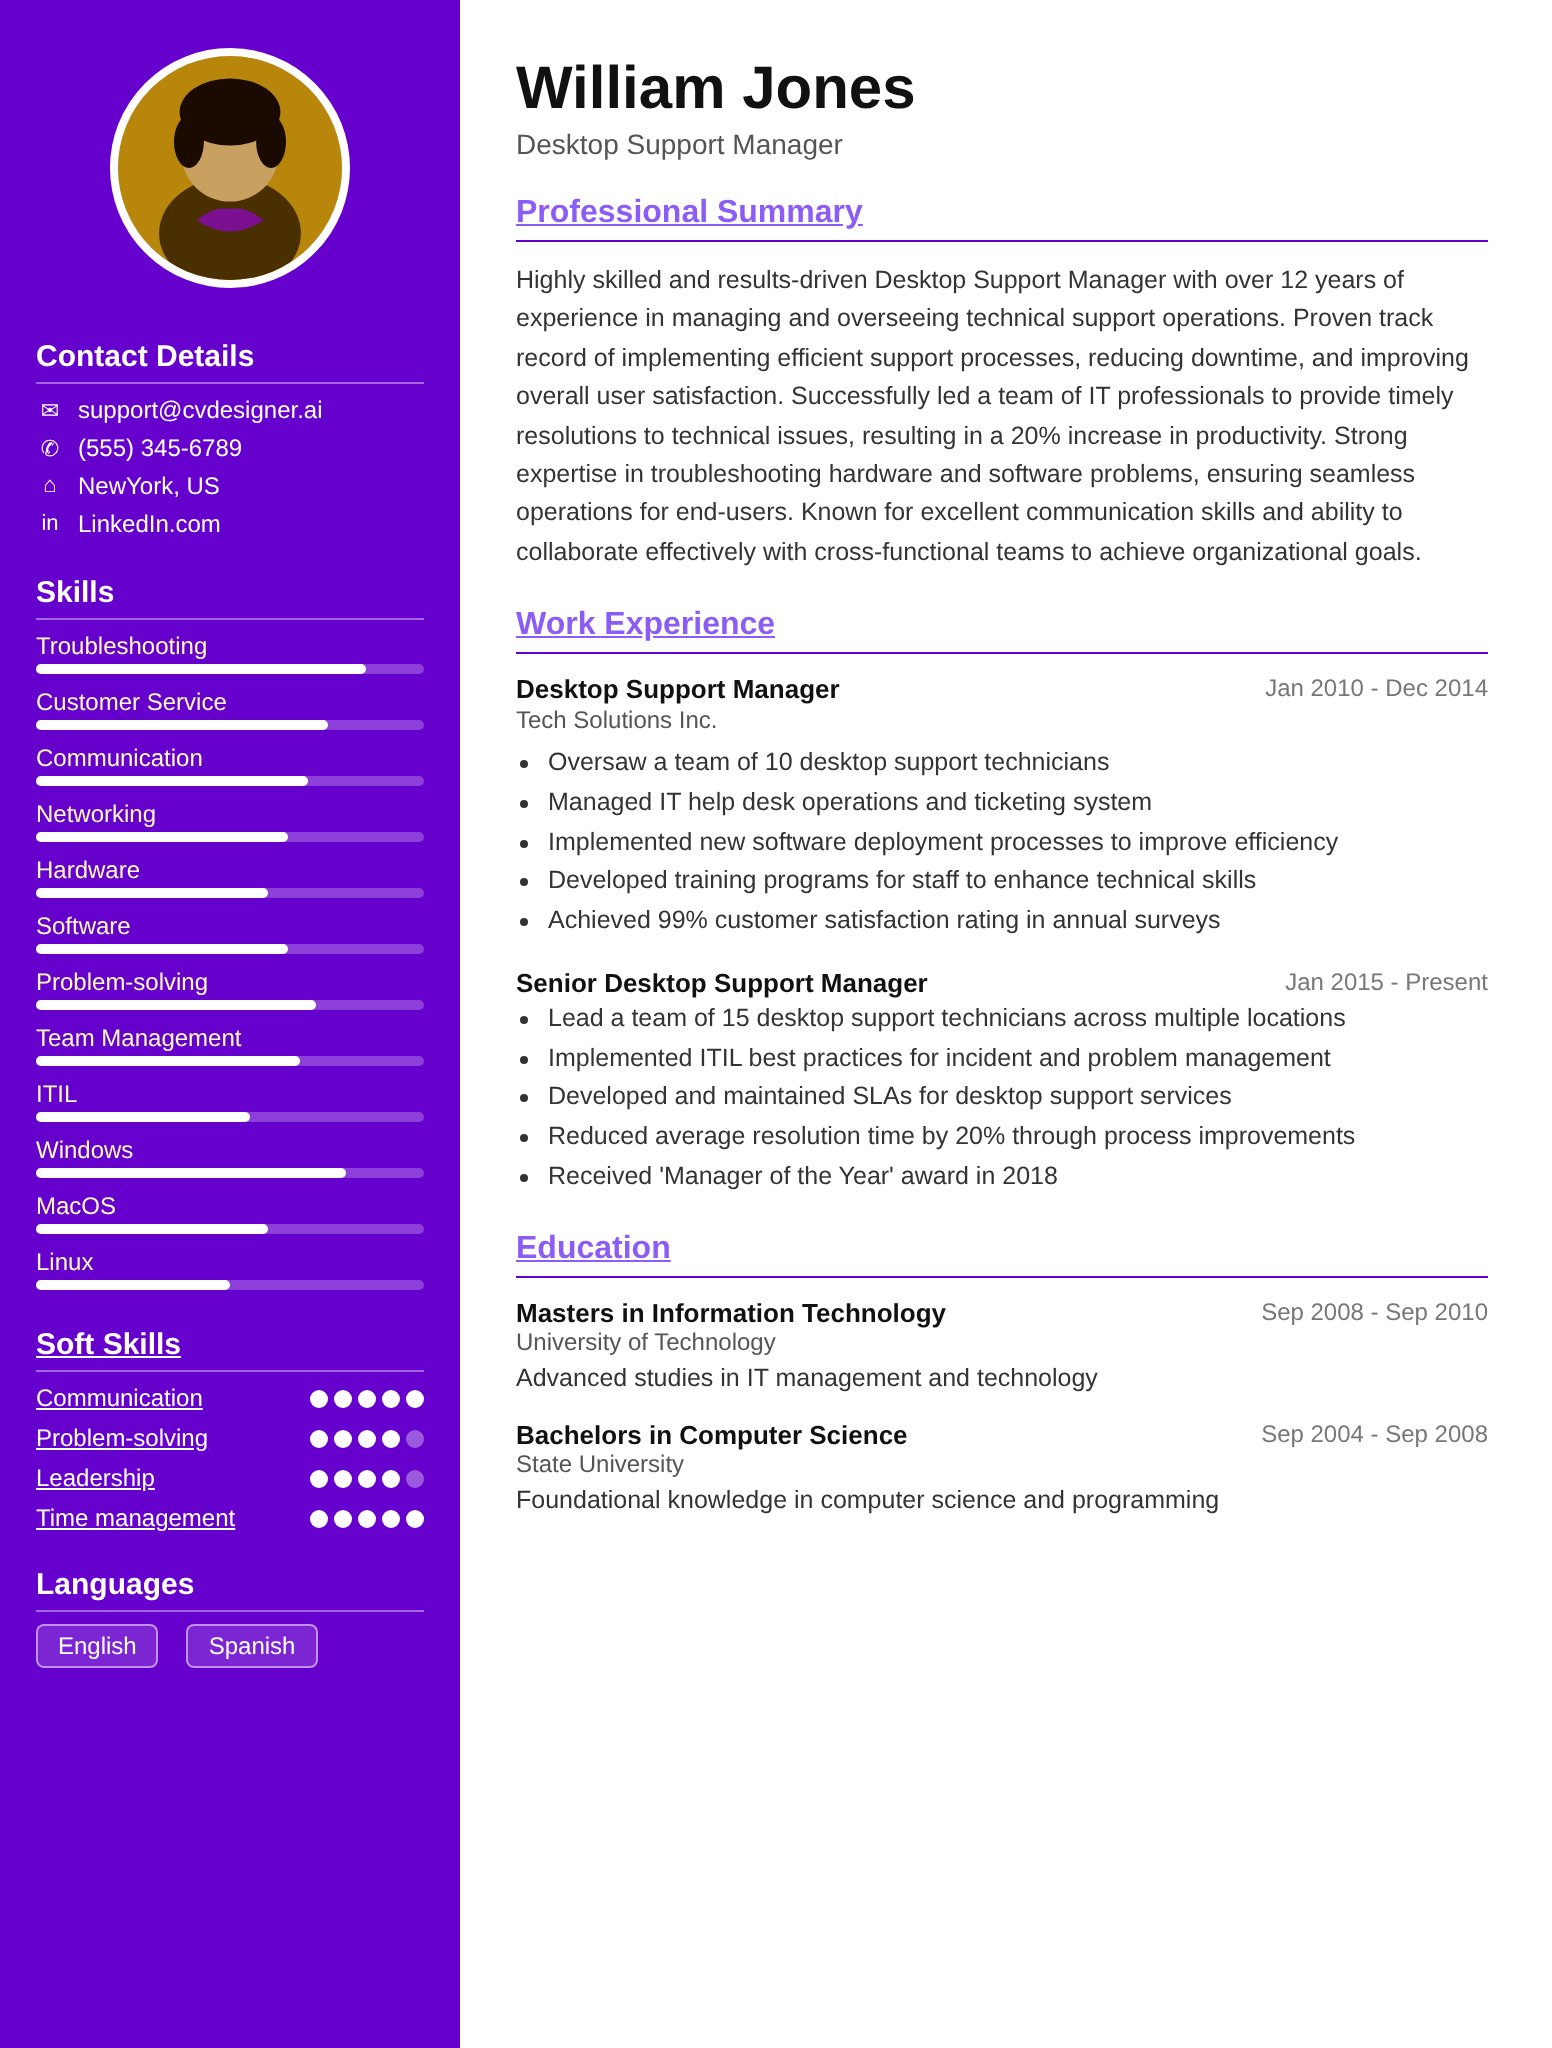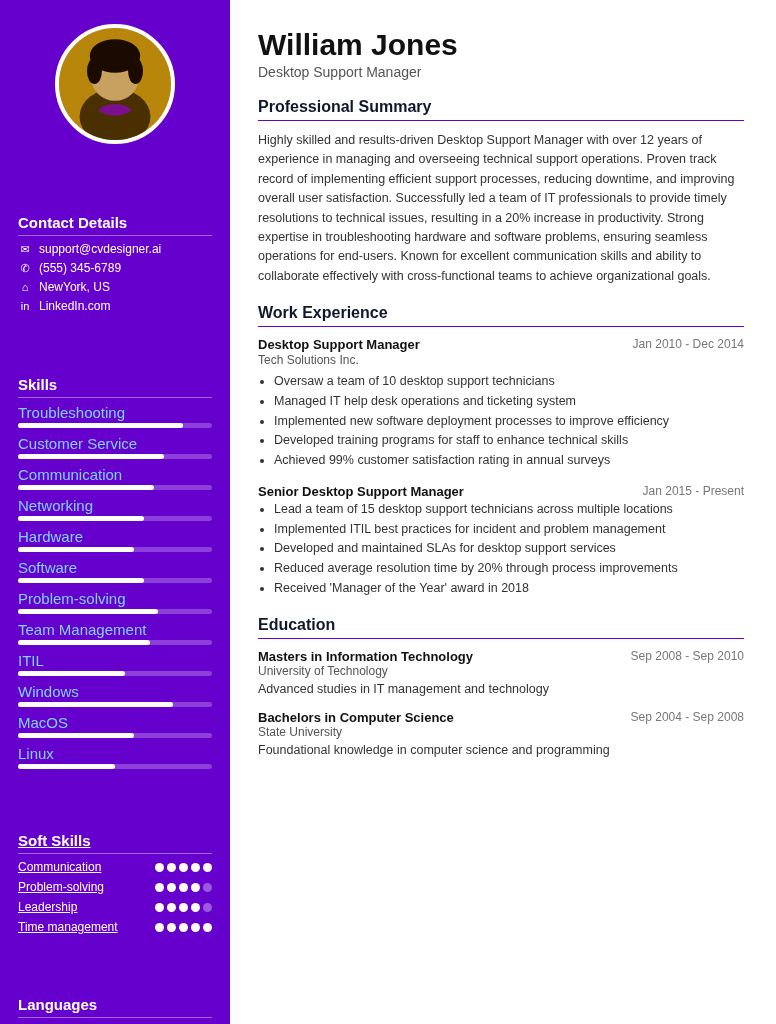--- a/index.html
+++ b/index.html
@@ -45,21 +45,20 @@
       margin-top: 10px;
     }
 
     .sidebar-section-title {
       font-size: 15px;
       font-weight: 700;
       color: #fff;
       margin-bottom: 6px;
       padding-bottom: 4px;
       border-bottom: 1px solid rgba(255,255,255,0.4);
-      margin-top: 44px;
     }
 
     .contact-item {
       display: flex;
       align-items: center;
       gap: 7px;
       margin-bottom: 5px;
       font-size: 12px;
       color: #fff;
     }
@@ -68,22 +67,22 @@
       font-size: 11px;
       width: 14px;
       text-align: center;
     }
 
     .skill-item {
       margin-bottom: 7px;
     }
 
     .skill-label {
-      font-size: 15px;
-      color: #7dd3fc;
+      font-size: 12px;
+      color: #fef9c3;
       margin-bottom: 2px;
     }
 
     .skill-bar-bg {
       height: 5px;
       background: rgba(255,255,255,0.25);
       border-radius: 3px;
       width: 100%;
     }
 
@@ -169,25 +168,26 @@
 
     .job-title {
       font-size: 14px;
       color: #555;
       margin-top: 3px;
     }
 
     .section-heading {
       font-size: 16px;
       font-weight: 700;
-      color: #0f172a;
+      color: #8b5cf6;
       border-bottom: 1.5px solid #6600cc;
       padding-bottom: 4px;
       margin-bottom: 10px;
       margin-top: 18px;
+      text-decoration: underline;
     }
 
     .summary-text {
       font-size: 12.5px;
       color: #333;
       line-height: 1.55;
     }
 
     .work-entry {
       margin-bottom: 14px;

